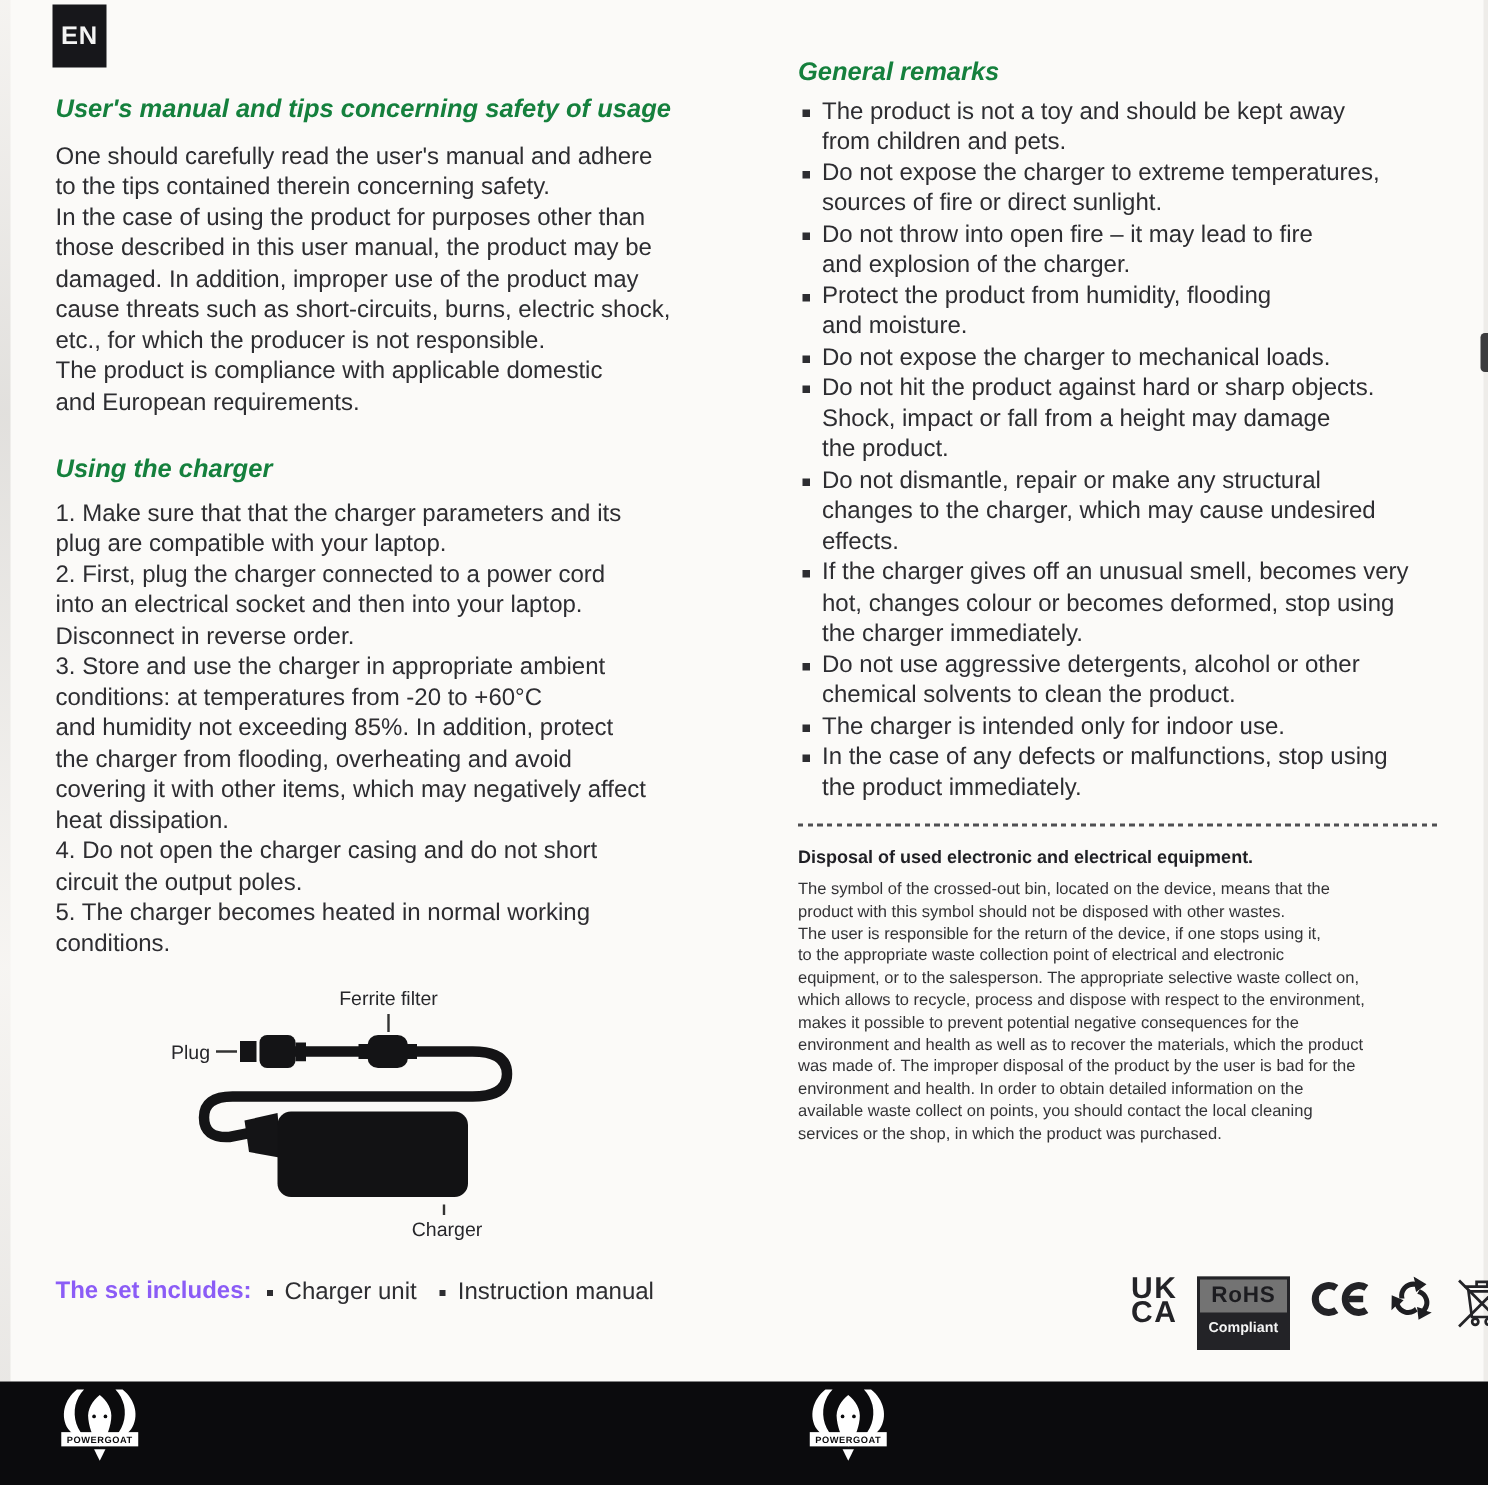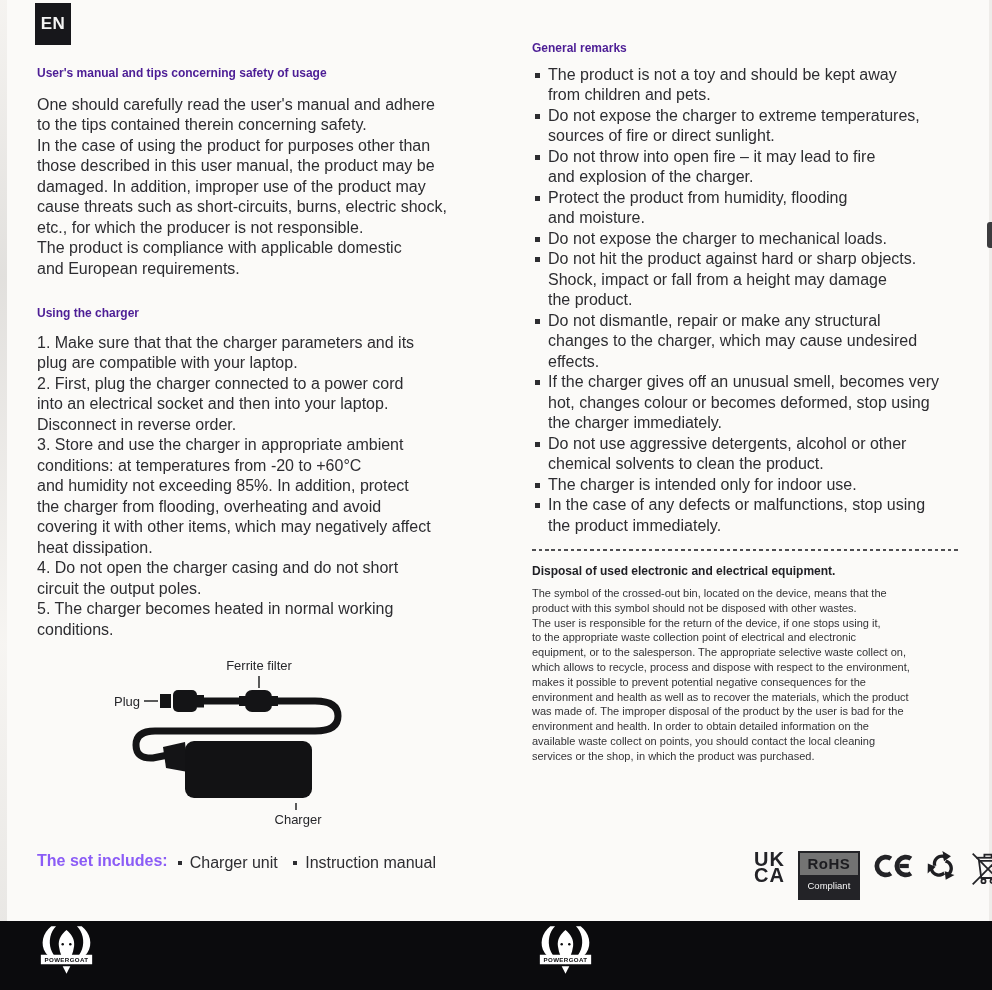--- a/index.html
+++ b/index.html
@@ -15,21 +15,21 @@
   .scan-mark { position:absolute; right:0; top:222px; width:5px; height:26px;
     background:#3c3c3e; border-radius:3px 0 0 3px; }
 
   .en-badge { position:absolute; left:35px; top:3px; width:36px; height:42px;
     background:#17171b; color:#f4f4f4; font-weight:bold; font-size:17px;
     display:flex; align-items:center; justify-content:center; letter-spacing:.5px; }
 
   .col-left  { position:absolute; left:37px;  top:63px; width:470px; }
   .col-right { position:absolute; left:532px; top:38px; width:426px; }
 
-  .h { font-weight:700; font-size:12px; color:#4c1d95; }
+  .h { font-weight:700; font-size:17px; color:#15803d;font-style:italic; }
   .prelines { white-space:pre-line; }
 
   .col-left .safety-title { margin:0; }
   .col-left .safety-body  { margin-top:11px; }
   .col-left .usage-title  { margin-top:24px; }
   .col-left .usage-body   { margin-top:9px; }
   .col-left .desc-title   { margin-top:6px; }
   .diagram { display:block; margin-top:6px; }
   .diagram text { font-family:"Liberation Sans","DejaVu Sans",sans-serif; font-size:13px; fill:#26262a; }
 
@@ -46,21 +46,21 @@
   .divider { margin-top:13px; height:2px; width:100%;
     background:repeating-linear-gradient(90deg,#4f4f52 0 3.5px,transparent 3.5px 6.5px); }
 
   .disposal-title { margin-top:13px; font-size:12px; line-height:15px; font-weight:700; color:#1f1f24; }
   .disposal-body  { margin-top:7px; font-size:11px; line-height:14.8px; color:#333336; width:424px; }
 
   .marks { position:absolute; left:724px; top:851px; display:flex; gap:13px;margin-left:30px; }
   .ukca { font-size:20px; font-weight:800; line-height:16px; letter-spacing:1px; color:#232327; }
   .rohs { border:2.5px solid #232327; background:#737373; width:58px; text-align:center; }
   .rohs-top { font-size:15px; font-weight:800; letter-spacing:.5px; color:#1c1c20; padding:1px 2px 0; }
-  .rohs-bottom { background:#232327; color:#f5f5f5; font-size:9.5px; font-weight:400; padding:1px 2px 2px; }
+  .rohs-bottom { background:#232327; color:#f5f5f5; font-size:9.5px; font-weight:700; padding:1px 2px 2px; }
 
   .footer { position:absolute; left:0; top:921px; width:992px; height:69px; background:#0b0b0d; }
   .goat { position:absolute; top:4px; }
   .goat.g1 { left:38px; }
   .goat.g2 { left:537px; }
   .goat text { font-family:"Liberation Sans","DejaVu Sans",sans-serif; font-size:6.5px; font-weight:bold; fill:#0b0b0d; letter-spacing:.4px; }
 </style>
 </head>
 <body>
 

